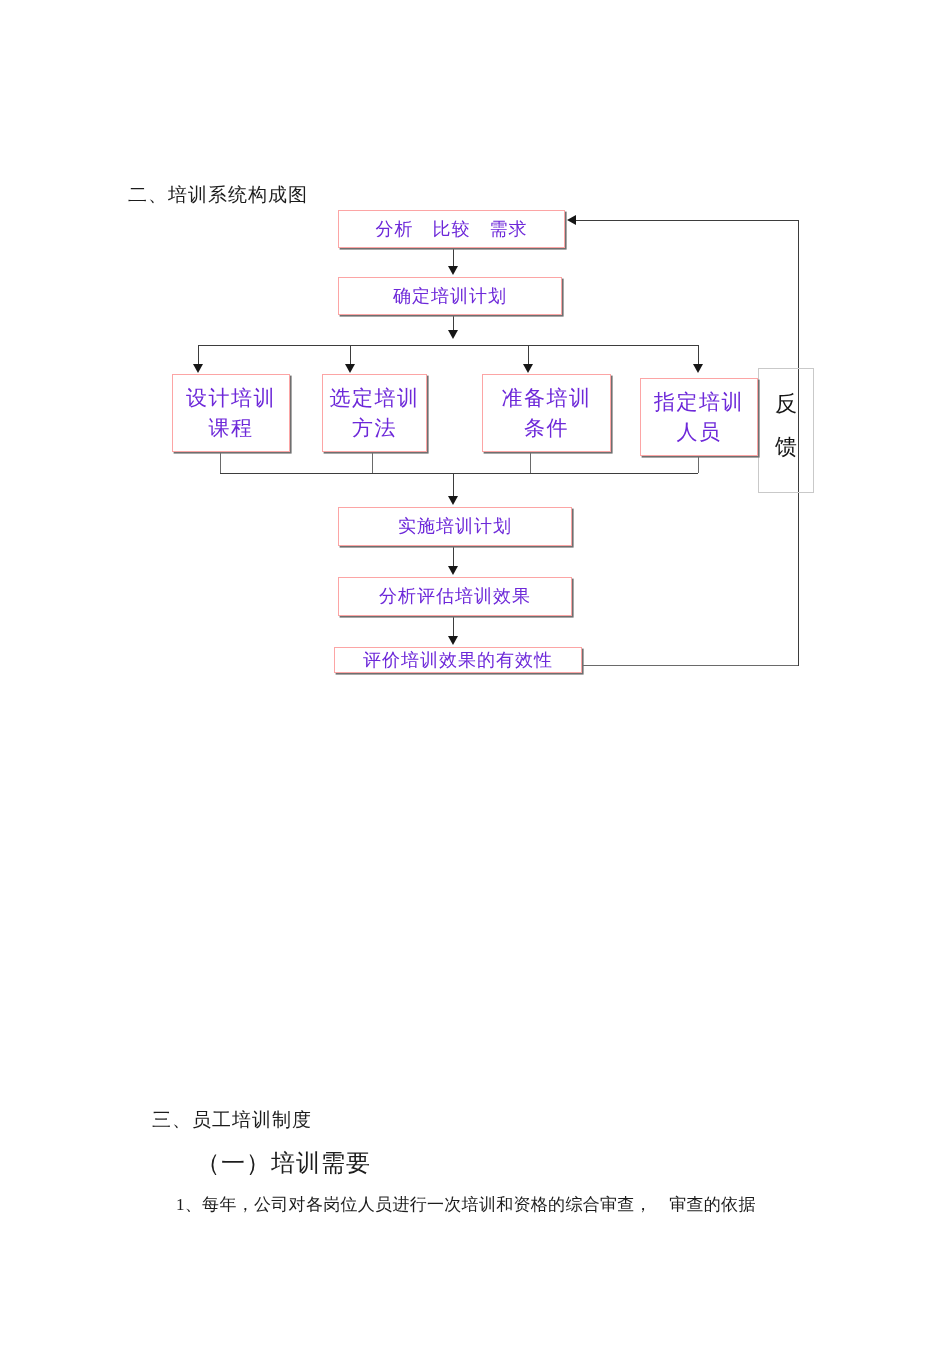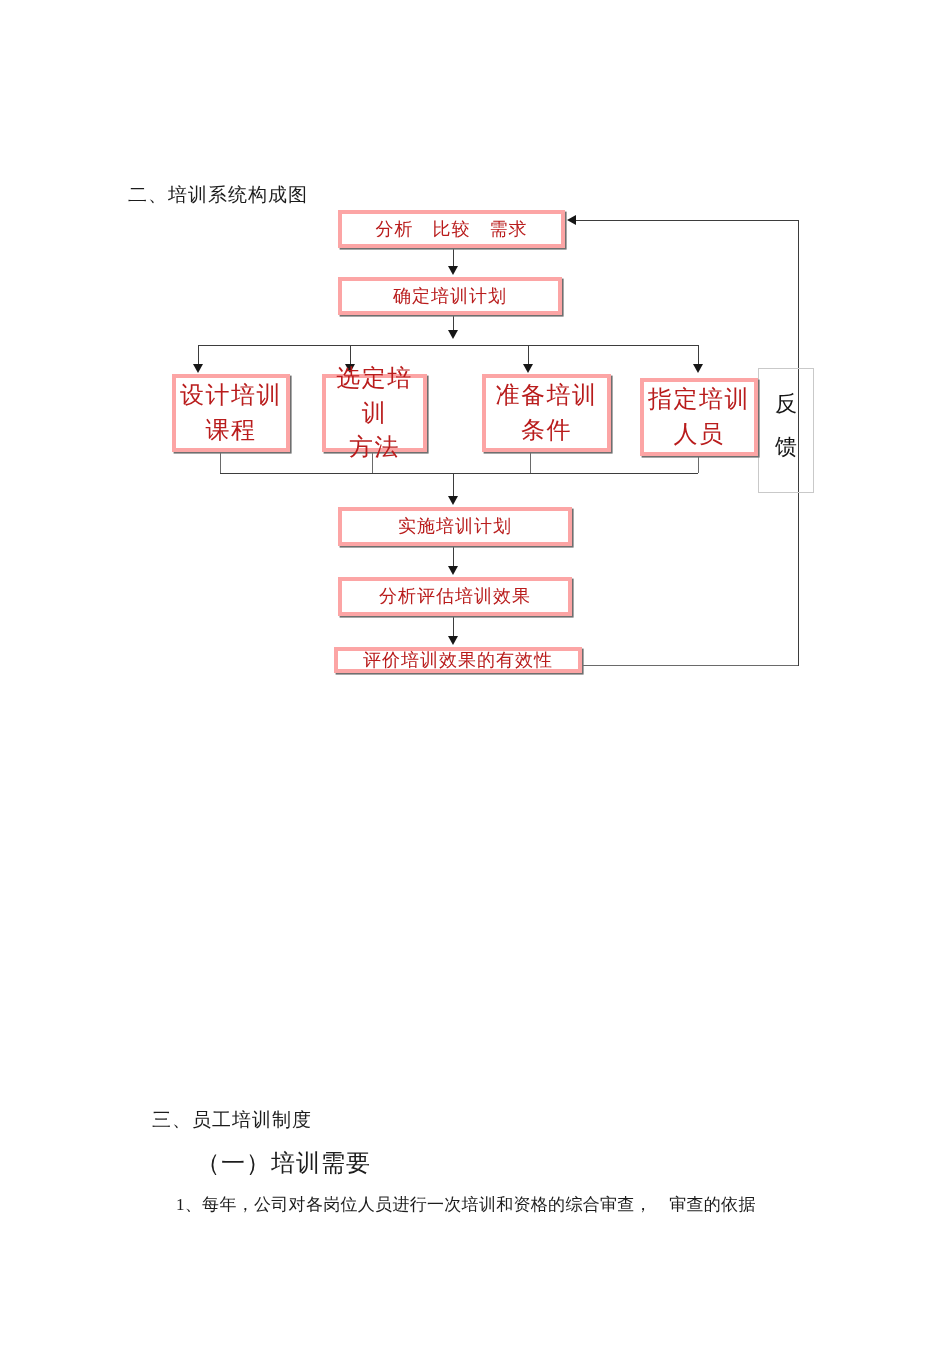--- a/index.html
+++ b/index.html
@@ -56,34 +56,34 @@
     position: absolute;
     left: 0;
     top: 0;
     width: 950px;
     height: 760px;
   }
   .node {
     position: absolute;
     box-sizing: border-box;
     background: #ffffff;
-    border: 4px solid #fca5a5;
+    border: 1px solid #fca5a5;
     box-shadow: 1.6px 1.6px 0 0 #6f6f6f;
     display: flex;
     flex-direction: column;
     align-items: center;
     justify-content: center;
     text-align: center;
     font-size: 18px;
     line-height: 1.45;
     letter-spacing: 1px;
-    color: #b91c1c;
+    color: #6d28d9;
     z-index: 3;
   }
-  .node.two-line { font-size: 24px; letter-spacing: 1.5px; }
+  .node.two-line { font-size: 21px; letter-spacing: 1.5px; }
   .node .l2 { display: block; }
 
   .feedback-box {
     position: absolute;
     box-sizing: border-box;
     background: transparent;
     border: 1px solid #c9c9c9;
     display: flex;
     flex-direction: column;
     align-items: center;

